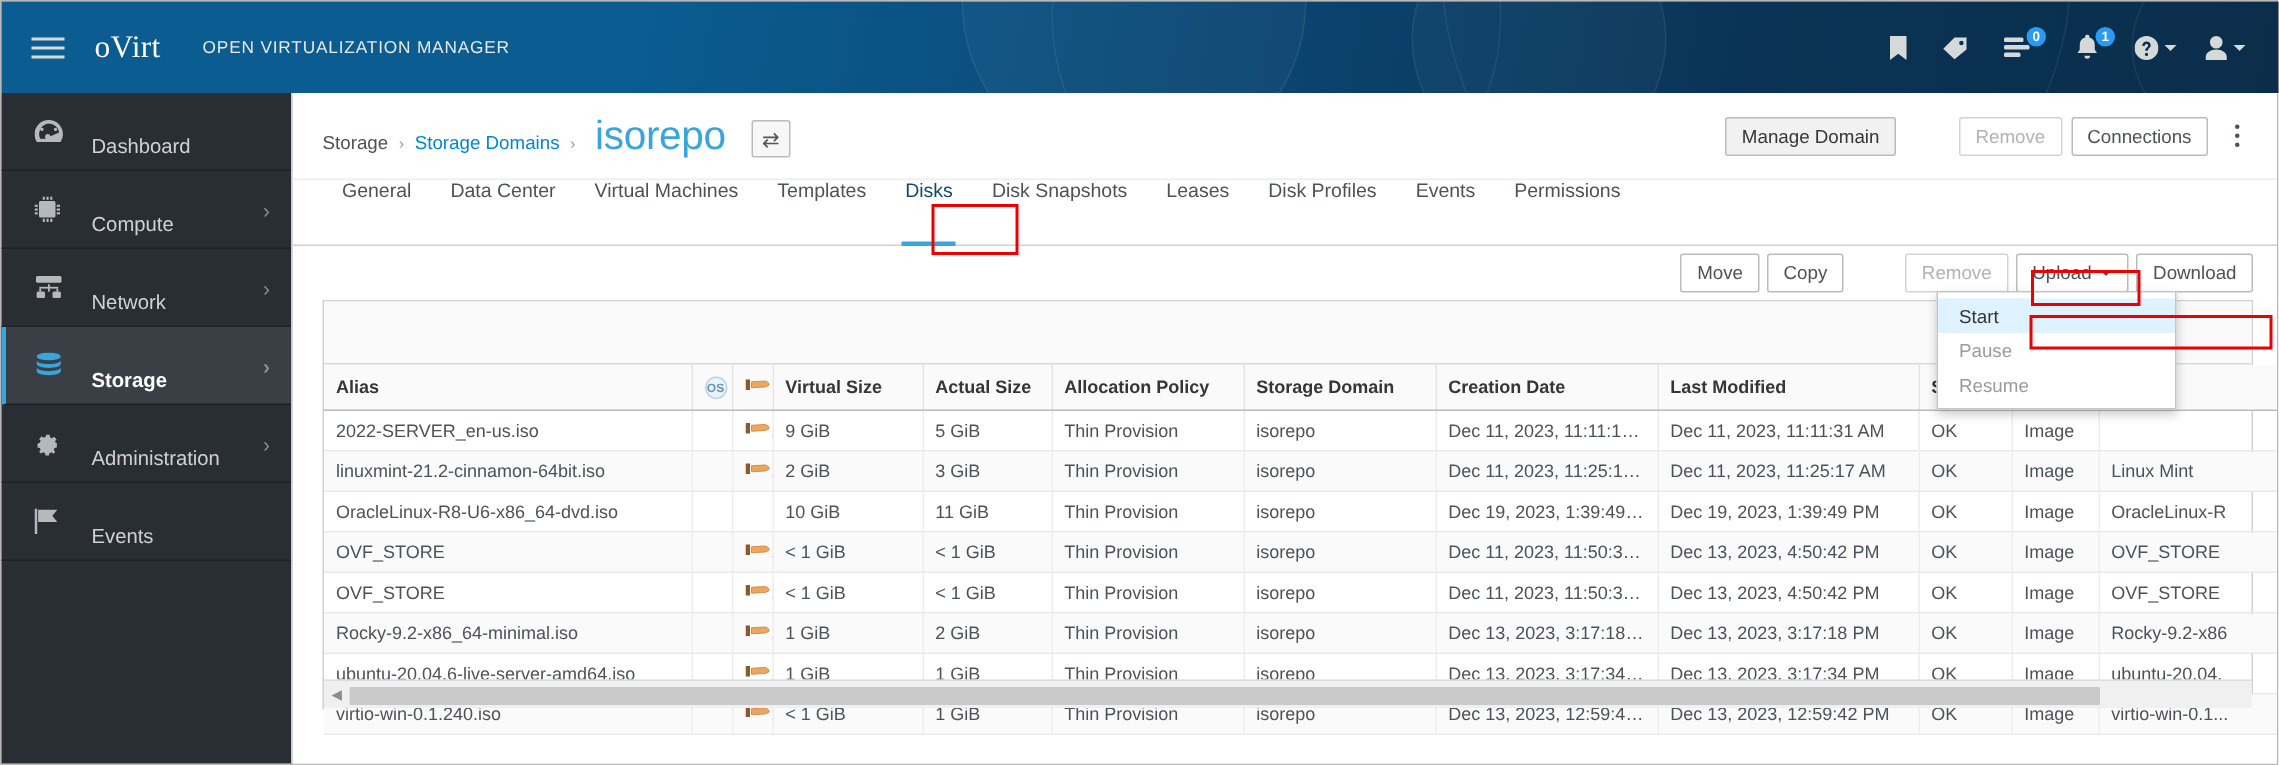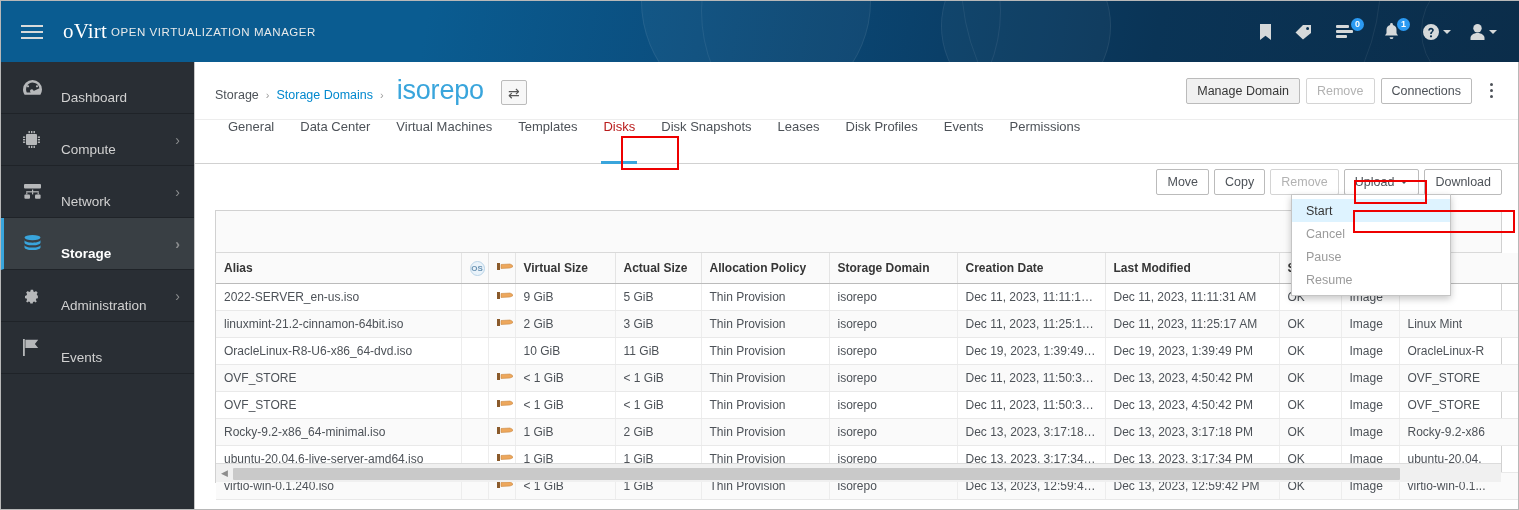--- a/index.html
+++ b/index.html
@@ -33,21 +33,21 @@
     position: absolute; left: 0; top: 0; height: 61px;
     display: flex; align-items: center; gap: 0px; z-index: 3;
   }
   .hamburger {
     width: 62px; height: 61px; display: flex; flex-direction: column;
     align-items: center; justify-content: center; gap: 4px; cursor: pointer;
   }
   .hamburger span { display: block; width: 22px; height: 2px; background: #d8dada; }
   .brand-logo {
     color: #fff; font-size: 21px; letter-spacing: .2px;
-    font-family: "Liberation Serif", serif; margin-right: 4px;
+    font-family: "Liberation Serif", serif; margin-right: 28px;
   }
   .brand-sub {
     color: #e8eaea; font-size: 11.5px; letter-spacing: .55px; font-weight: 400;
   }
   .masthead-right {
     position: absolute; right: 14px; top: 0; height: 61px;
     display: flex; align-items: center; gap: 0px; z-index: 3;
   }
   .mh-btn {
     position: relative; width: 38px; height: 40px; display: flex;
@@ -116,38 +116,38 @@
     cursor: pointer; align-self: center; position: relative; top: 2px;
   }
   .bc-actions { margin-left: auto; display: flex; align-items: center; gap: 6px; }
   .btn {
     height: 26px; padding: 0 10px; border: 1px solid #bbb; background: #fff;
     color: #4d5258; font-size: 12.5px; border-radius: 2px; cursor: pointer;
     font-family: "Liberation Sans", sans-serif; display: inline-flex;
     align-items: center; white-space: nowrap;
   }
   .btn.primaryish { background: #f1f1f1; color: #363636; }
-  .btn.disabled { color: #b2b2b2; border-color: #d4d4d4; background: #fff; cursor: default; }
+  .btn.disabled { color: #b2b2b2; border-color: #d4d4d4; background: #fff; cursor: default; margin-left: 36px; }
   .kebab {
     width: 22px; height: 26px; display: flex; flex-direction: column;
     align-items: center; justify-content: center; gap: 3px; cursor: pointer;
     margin-left: 2px;
   }
   .kebab i { width: 3px; height: 3px; background: #4d5258; border-radius: 50%; display: block; }
 
   
   .tabs-bar {
     position: relative; height: 44px; display: flex; 
     padding: 0 20px; border-bottom: 1px solid #d1d1d1;
   }
   .tab {
     position: relative; padding: 0 13px 11px; font-size: 13px; color: #4d5258;
     cursor: pointer; line-height: 1;
   }
-  .tab.active { color: #b91c1c; }
+  .tab.active { color: #0c4a6e; }
   .tab.active::after {
     content: ""; position: absolute; left: 11px; right: 11px; bottom: -1px;
     height: 3px; background: #39a5dc;
   }
   .annot-red {
     position: absolute; border: 2px solid #ee0000; pointer-events: none; z-index: 40;
   }
 
   
   .action-bar {
@@ -168,21 +168,21 @@
     padding: 4px 0;
   }
   .dd-item {
     height: 23px; display: flex; align-items: center; padding: 0 14px;
     font-size: 12.5px; color: #9b9b9b; cursor: default;
   }
   .dd-item.enabled { color: #363636; background: #def3ff; cursor: pointer; }
 
   
   .table-wrap {
-    margin: 10px 16px 0 20px; border: 1px solid #d1d1d1; background: #fff;
+    margin: 0 16px 0 20px; border: 1px solid #d1d1d1; background: #fff;
     position: relative; height: 273px;
   }
   .filter-strip { height: 42px; background: #fafafa; border-bottom: 1px solid #d9d9d9; }
   table { width: 100%; border-collapse: collapse; table-layout: fixed; }
   thead th {
     background: #fafafa; border-bottom: 1px solid #bbb; border-right: 1px solid #e4e4e4;
     font-size: 12px; color: #363636; text-align: left; padding: 7px 8px;
     font-weight: 700; height: 27px; white-space: nowrap; overflow: hidden;
   }
   tbody td {
@@ -416,21 +416,20 @@
         <button class="btn disabled">Remove</button>
         <button class="btn">
           <span>Upload</span>
           <span class="caret-sm"></span>
         </button>
         <button class="btn">Download</button>
       </div>
 
       <div class="dropdown">
         <div class="dd-item enabled">Start</div>
-        <div class="dd-item">Cancel</div>
         <div class="dd-item">Pause</div>
         <div class="dd-item">Resume</div>
       </div>
     </div>
 
     <div class="table-wrap">
       <div class="filter-strip"></div>
       <table>
         <colgroup>
           <col class="c-alias">

